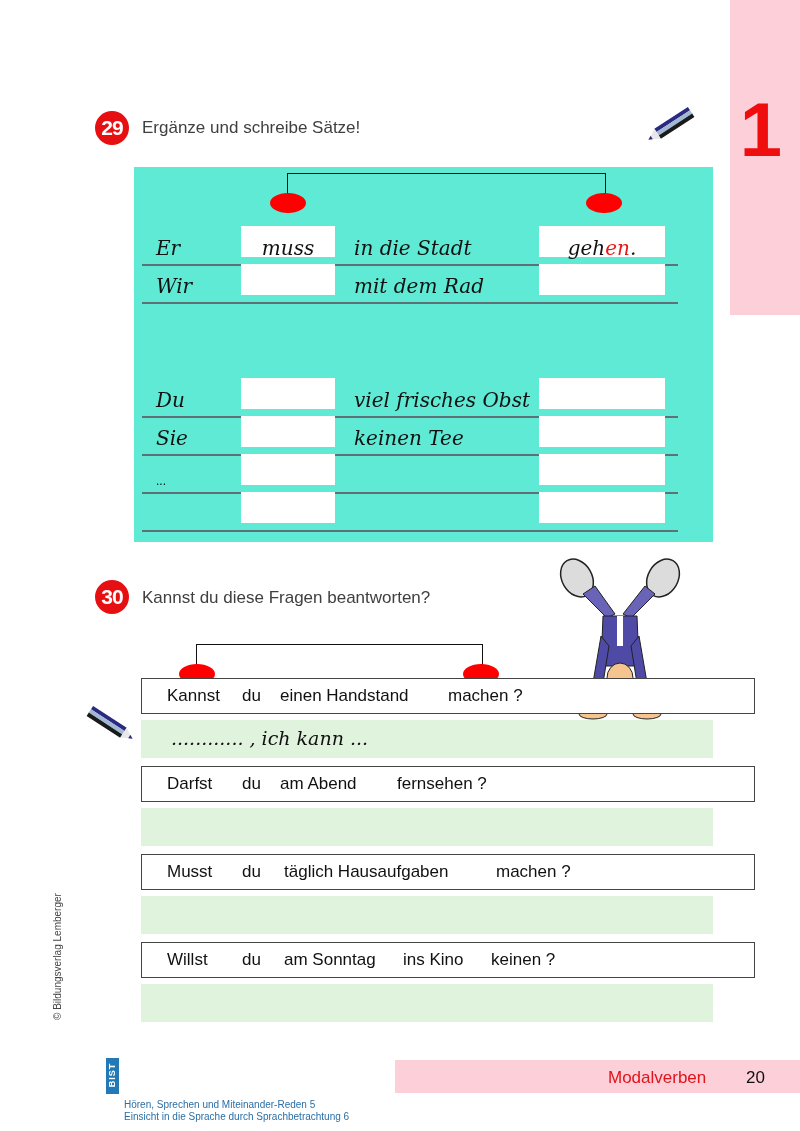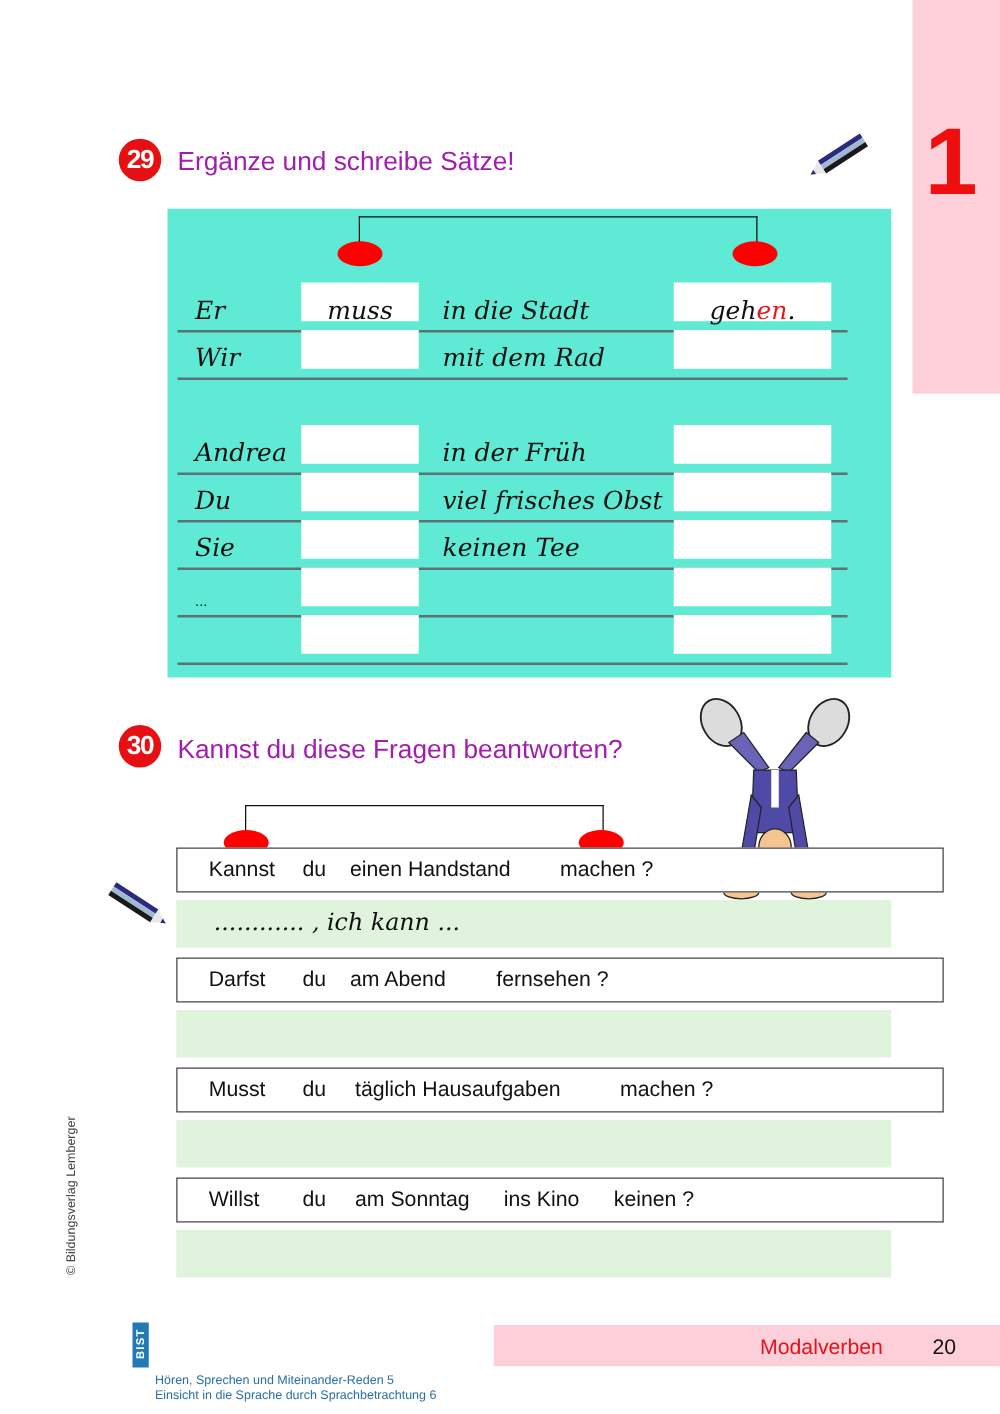--- a/index.html
+++ b/index.html
@@ -13,21 +13,21 @@
 
   
   .chapter-tab { left: 730px; top: 0; width: 70px; height: 315px; background: #fccfd9; }
   .chapter-num { left: 730px; top: 92px; width: 62px; text-align: center;
     font-size: 76px; font-weight: bold; color: #f00d0d; line-height: 1; }
 
   
   .ex-badge { width: 34px; height: 34px; border-radius: 50%; background: #e60f12;
     color: #fff; font-weight: bold; font-size: 21px; line-height: 34px; text-align: center;
     letter-spacing: -1px; }
-  .ex-title { font-size: 21px; color: #a21caf; }
+  .ex-title { font-size: 17px; color: #404040; }
 
   
   .table29 { left: 134px; top: 167px; width: 579px; height: 375px; background: #5eead4; }
   .bracket { border: 1.5px solid #111; border-bottom: none; }
   .dot { width: 36px; height: 20px; border-radius: 50%; background: #f00; }
   .row29 { position: absolute; left: 8px; width: 536px; height: 38px;
     border-bottom: 2px solid #5d7177; }
   .row29 .cell-white { position: absolute; top: 0; height: 31px; background: #fff; }
   .row29 .c1 { left: 99px; width: 94px; }
   .row29 .c2 { left: 397px; width: 126px; }
@@ -87,26 +87,20 @@
     <span class="txt verb cursive">muss</span>
     <span class="txt obj cursive">in  die Stadt</span>
     <span class="txt inf cursive"><span>geh</span><span class="red">en</span><span>.</span></span>
   </div>
   <div class="row29" style="top:97px;">
     <div class="cell-white c1"></div>
     <div class="cell-white c2"></div>
     <span class="txt subj cursive">Wir</span>
     <span class="txt obj cursive">mit dem Rad</span>
   </div>
-  <div class="row29" style="top:173px;">
-    <div class="cell-white c1"></div>
-    <div class="cell-white c2"></div>
-    <span class="txt subj cursive">Andrea</span>
-    <span class="txt obj cursive">in der Früh</span>
-  </div>
   <div class="row29" style="top:211px;">
     <div class="cell-white c1"></div>
     <div class="cell-white c2"></div>
     <span class="txt subj cursive">Du</span>
     <span class="txt obj cursive">viel frisches Obst</span>
   </div>
   <div class="row29" style="top:249px;">
     <div class="cell-white c1"></div>
     <div class="cell-white c2"></div>
     <span class="txt subj cursive">Sie</span>

